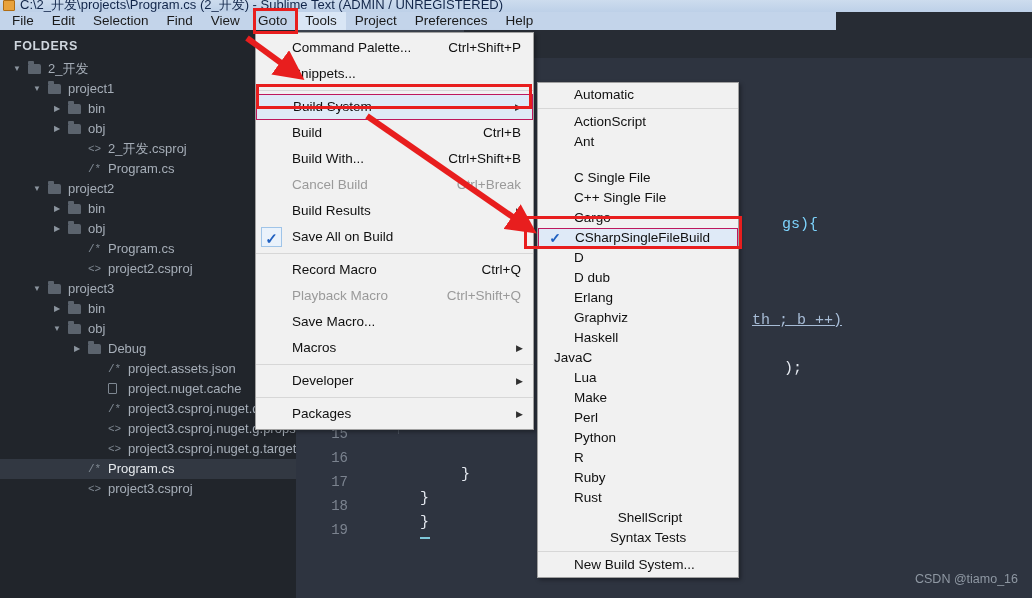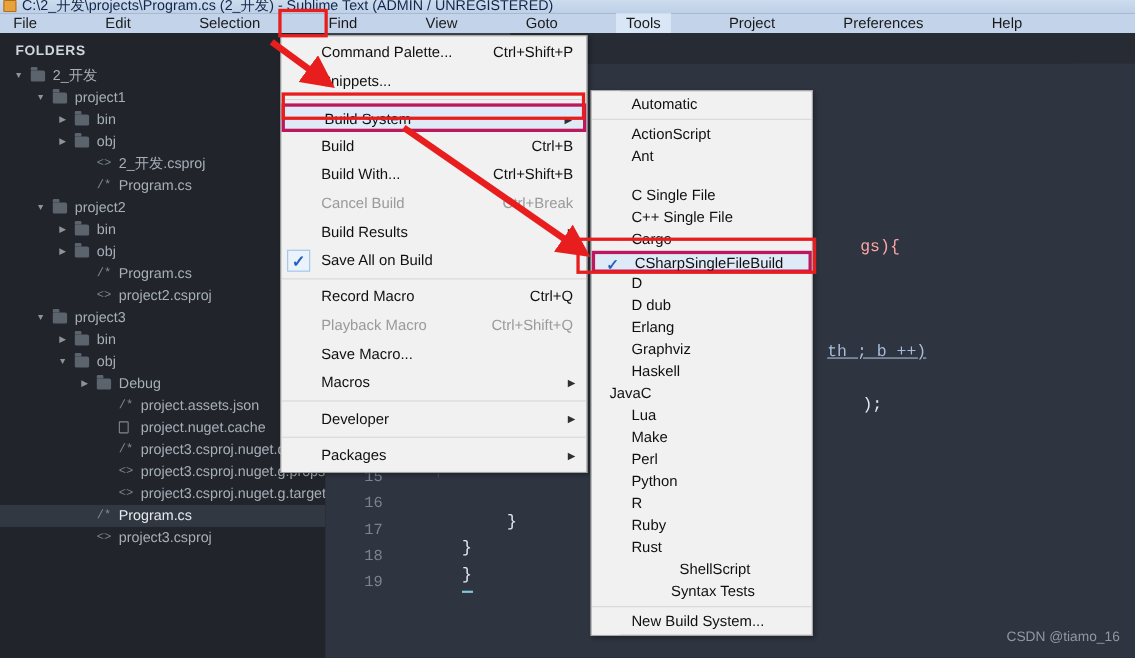--- a/index.html
+++ b/index.html
@@ -22,23 +22,23 @@
     background: #e8a23c; border: 1px solid #b06d14; border-radius: 1px;
   }
   .titlebar .tb-text {
     position: absolute; left: 20px; top: -4px;
     font-size: 13px; color: #12264a; white-space: nowrap;
     letter-spacing: 0px;
   }
 
   
   .menubar {
-    position: absolute; top: 12px; left: 0; width: 1032px; height: 18px;
+    position: absolute; top: 12px; left: 0; width: 836px; height: 18px;
     background: #c3d4ea;
-    display: flex; align-items: center; gap: 44px;
+    display: flex; align-items: center;
   }
   .menubar-item {
     font-size: 13.5px; color: #1a1a1a; padding: 0 9px; line-height: 18px;
     white-space: nowrap; cursor: default;
   }
   .menubar-item.first { padding-left: 12px; }
   .menubar-item.active { background: #d9e6f5; }
 
   
   .sidebar {
@@ -104,21 +104,21 @@
     font-family: "Liberation Mono", monospace;
   }
   .codearea {
     position: absolute; top: 28px; left: 62px; width: 616px; height: 540px;
     overflow: hidden;
   }
   .cl {
     position: absolute; font-size: 15px; font-family: "Liberation Mono", monospace;
     white-space: pre; color: #d8dee9;
   }
-  .tk-var   { color: #fca5a5; }
+  .tk-var   { color: #7dd3fc; }
   .tk-punct { color: #e5e9f0; }
   .tk-id    { color: #a7bcd6; }
   .minimap {
     position: absolute; top: 28px; right: 0; width: 54px; height: 540px;
     background: #2e3440;
   }
   .indent-guide {
     position: absolute; width: 1px; background: #4a515d;
   }
   .watermark {
@@ -140,21 +140,21 @@
     position: absolute; left: 0; top: 0; bottom: 0; width: 26px;
     background: #f1f1f1;
   }
   .mi {
     position: relative; height: 26px; line-height: 26px;
     font-size: 13.5px; color: #101010;
     padding-left: 36px; padding-right: 12px;
     white-space: nowrap; cursor: default;
   }
   .mi.disabled { color: #9a9a9a; }
-  .mi.hl { background: #dfeaf7; border: 3px solid #be185d; line-height: 24px; }
+  .mi.hl { background: #dfeaf7; border: 1px solid #be185d; line-height: 24px; }
   .mi .accel {
     position: absolute; right: 12px; top: 0;
     font-size: 13.5px; color: inherit;
   }
   .mi .submenu-arrow {
     position: absolute; right: 10px; top: 0; font-size: 9px; color: #303030;
   }
   .mi .check {
     position: absolute; left: 9px; top: 0; width: 14px;
     text-align: center; color: #2060c0; font-size: 14px; font-weight: bold;

